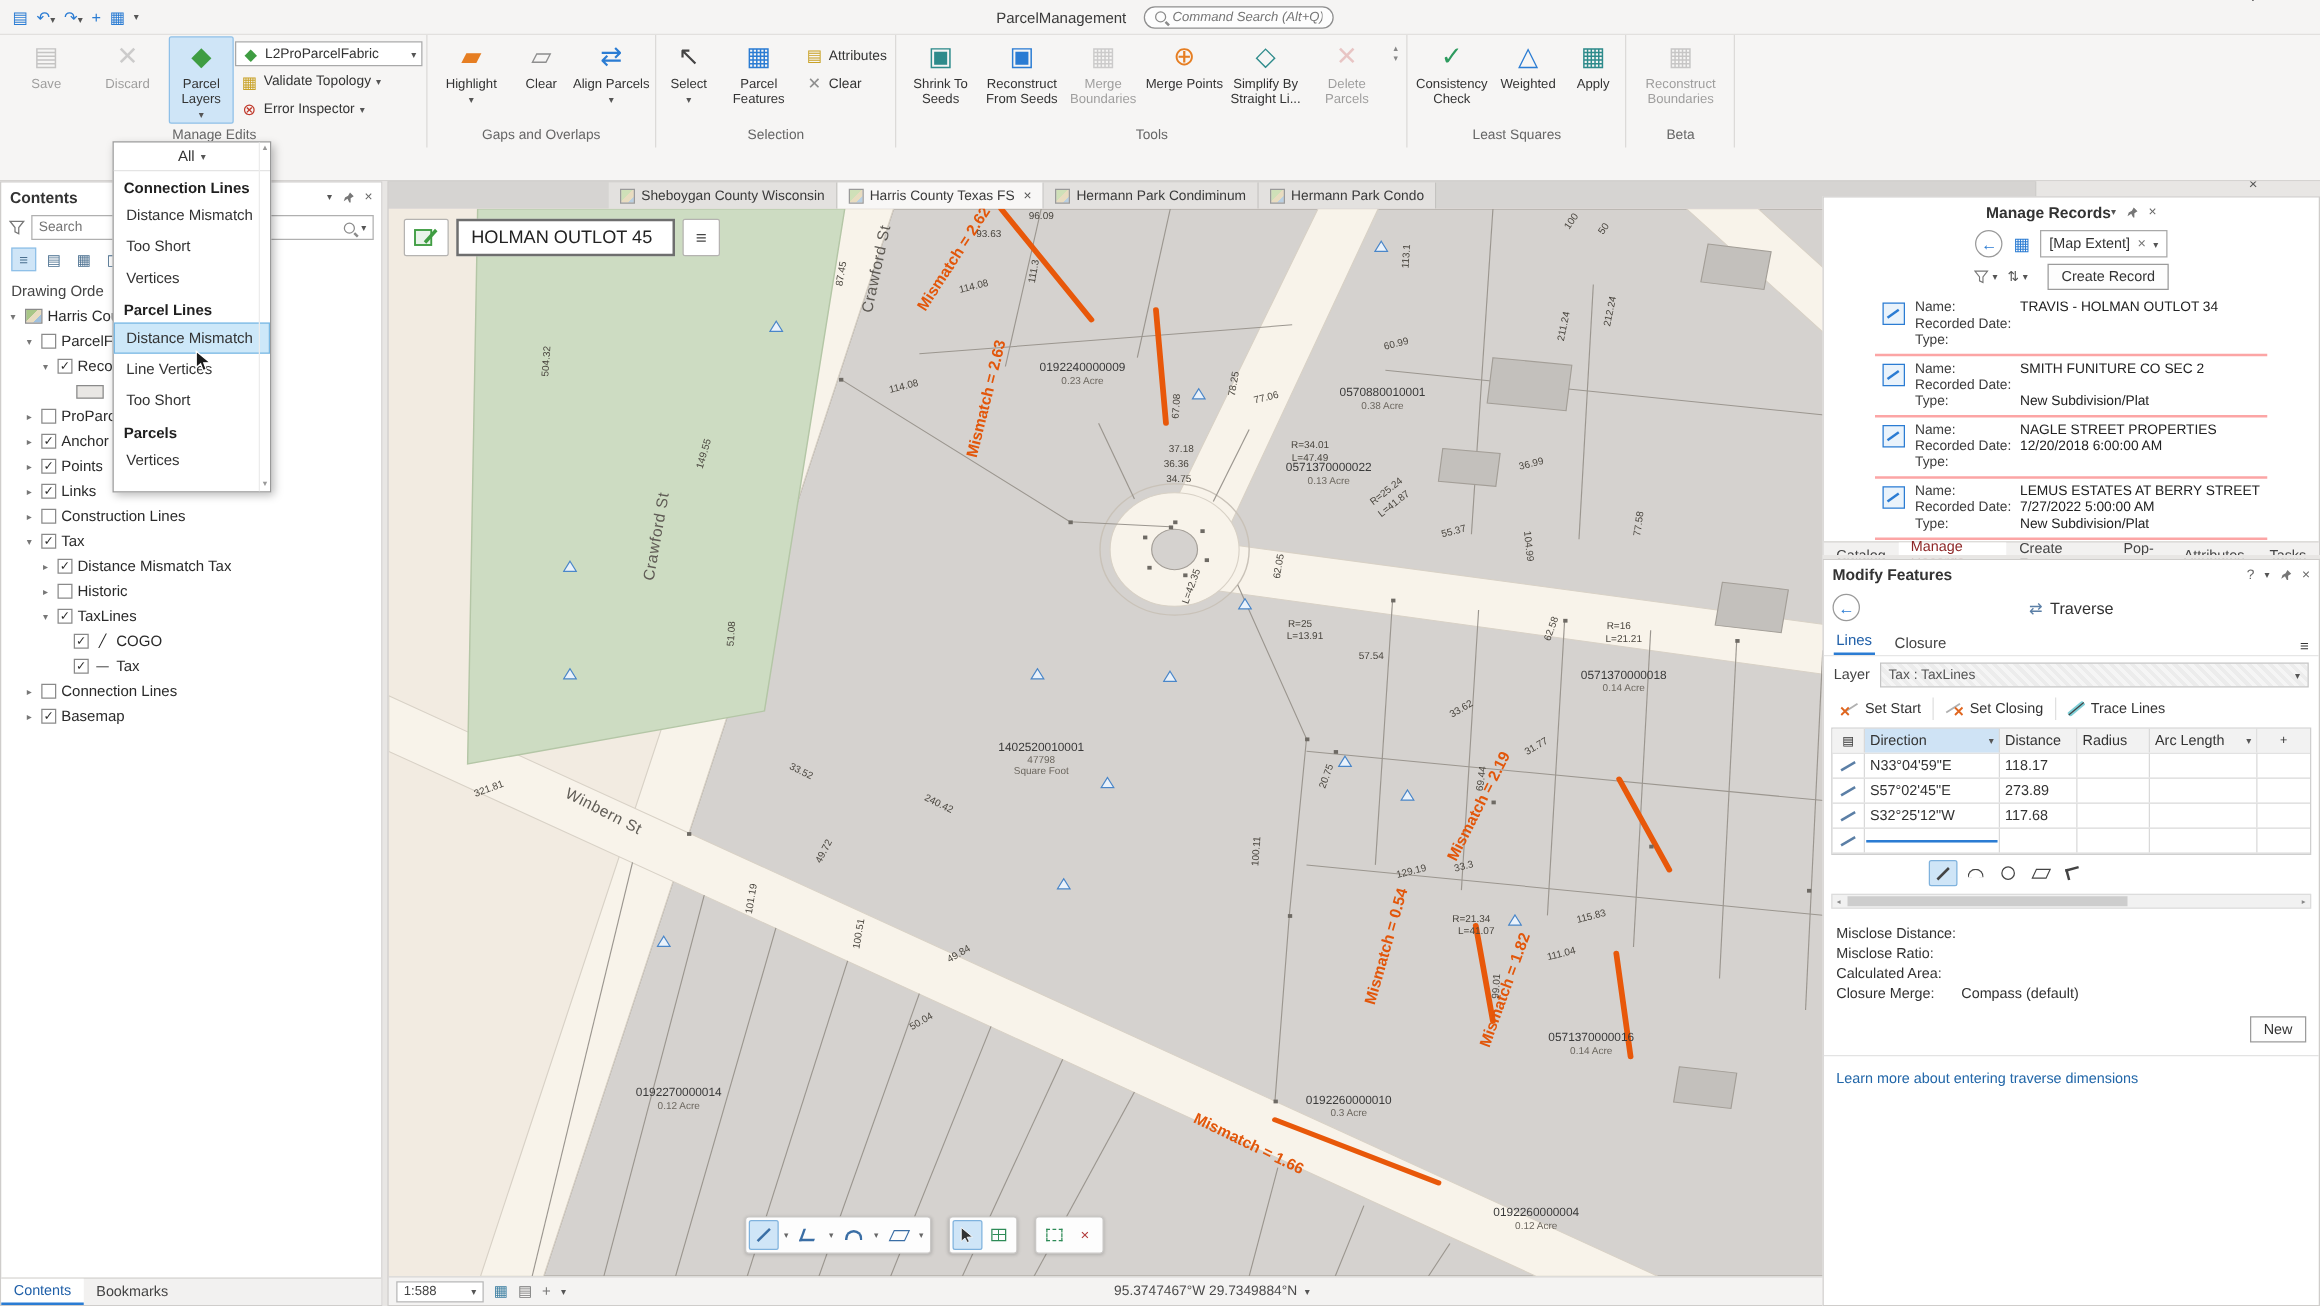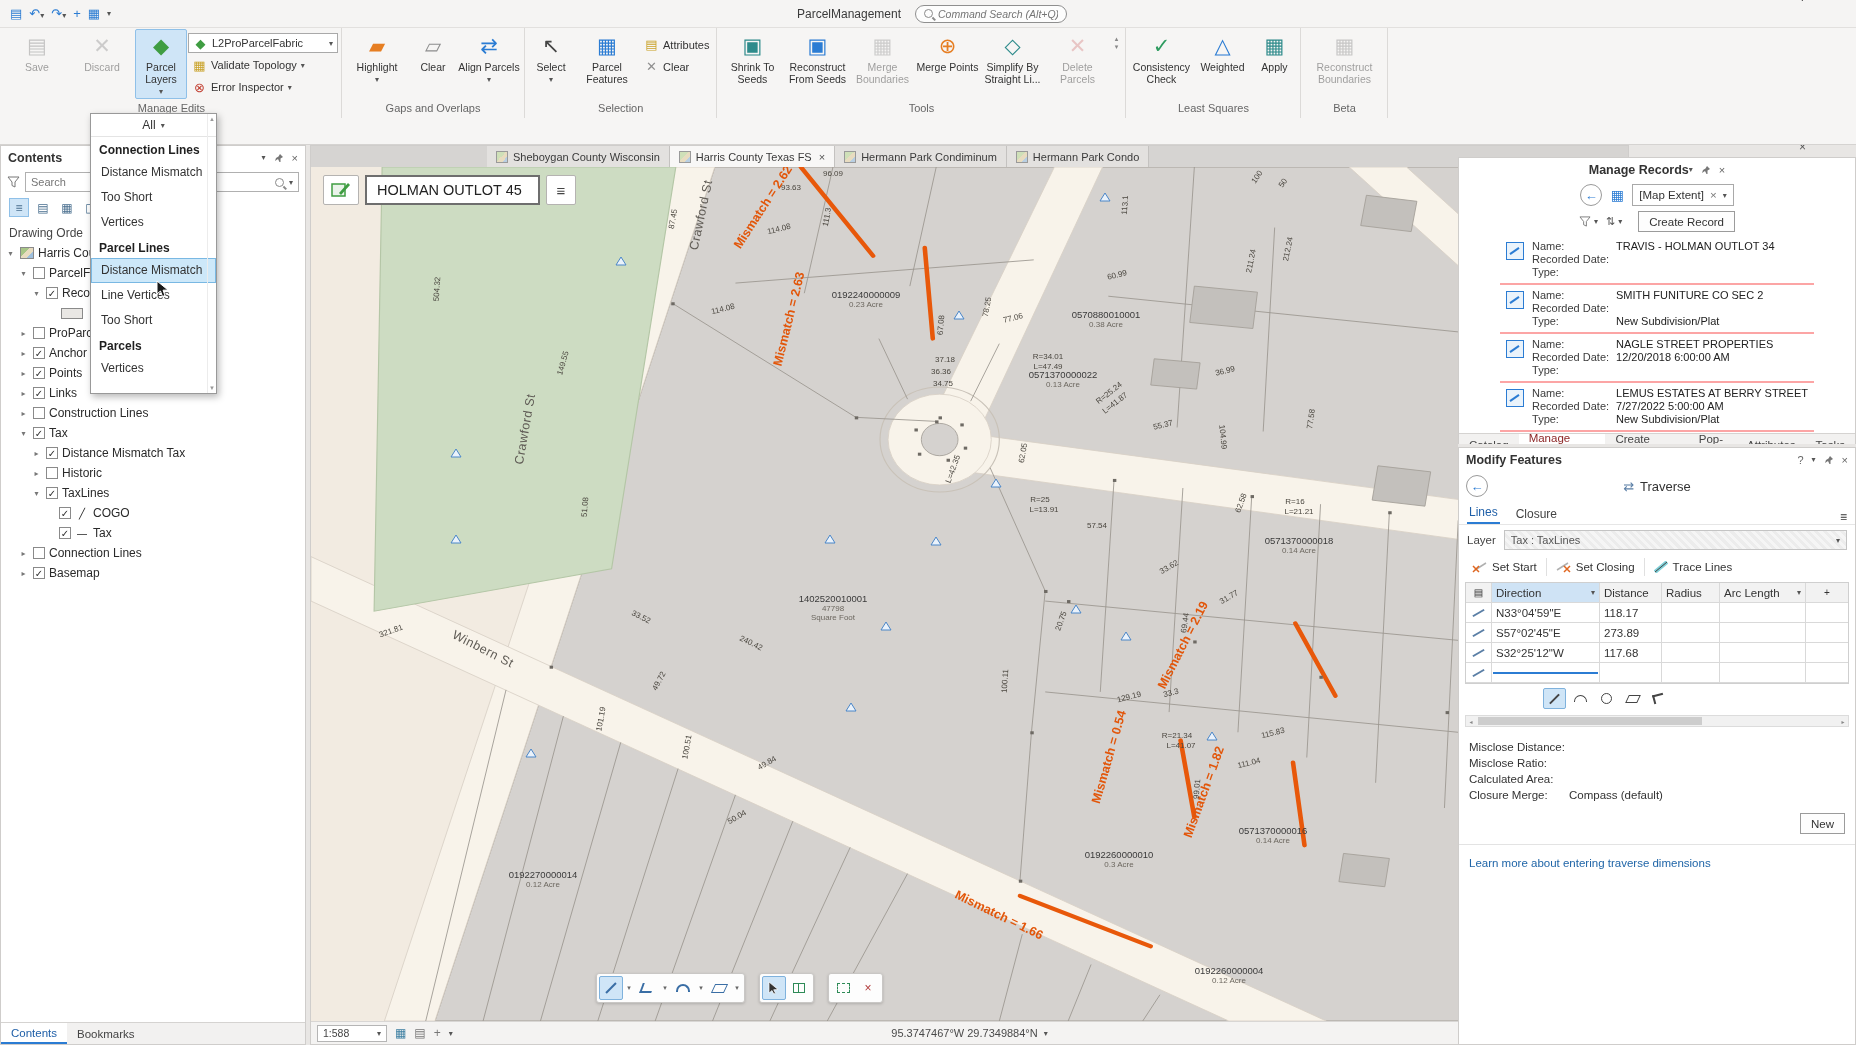--- a/index.html
+++ b/index.html
@@ -724,21 +724,21 @@
             <div class="sub">0.14 Acre</div>
           </div>
           <div class="mlbl lbl-pid" style="left: 962px; top: 668px; transform: translate(-50%, -50%);">
             <div class="pid">0571370000016</div>
             <div class="sub">0.14 Acre</div>
           </div>
           <div class="mlbl lbl-pid" style="left: 232px; top: 712px; transform: translate(-50%, -50%);">
             <div class="pid">0192270000014</div>
             <div class="sub">0.12 Acre</div>
           </div>
-          <div class="mlbl lbl-pid" style="left: 768px; top: 692px; transform: translate(-50%, -50%); margin-left: 40px;">
+          <div class="mlbl lbl-pid" style="left: 768px; top: 718px; transform: translate(-50%, -50%);">
             <div class="pid">0192260000010</div>
             <div class="sub">0.3 Acre</div>
           </div>
           <div class="mlbl lbl-pid" style="left: 918px; top: 808px; transform: translate(-50%, -50%);">
             <div class="pid">0192260000004</div>
             <div class="sub">0.12 Acre</div>
           </div>
           <svg width="12" height="10" viewBox="0 0 12 10" style="position: absolute; left: 304px; top: 89px;">
             <path d="M6,1 L11,9 L1,9 Z" fill="#eaf2fb" stroke="#4a86c8" stroke-width="1"></path>
           </svg>

